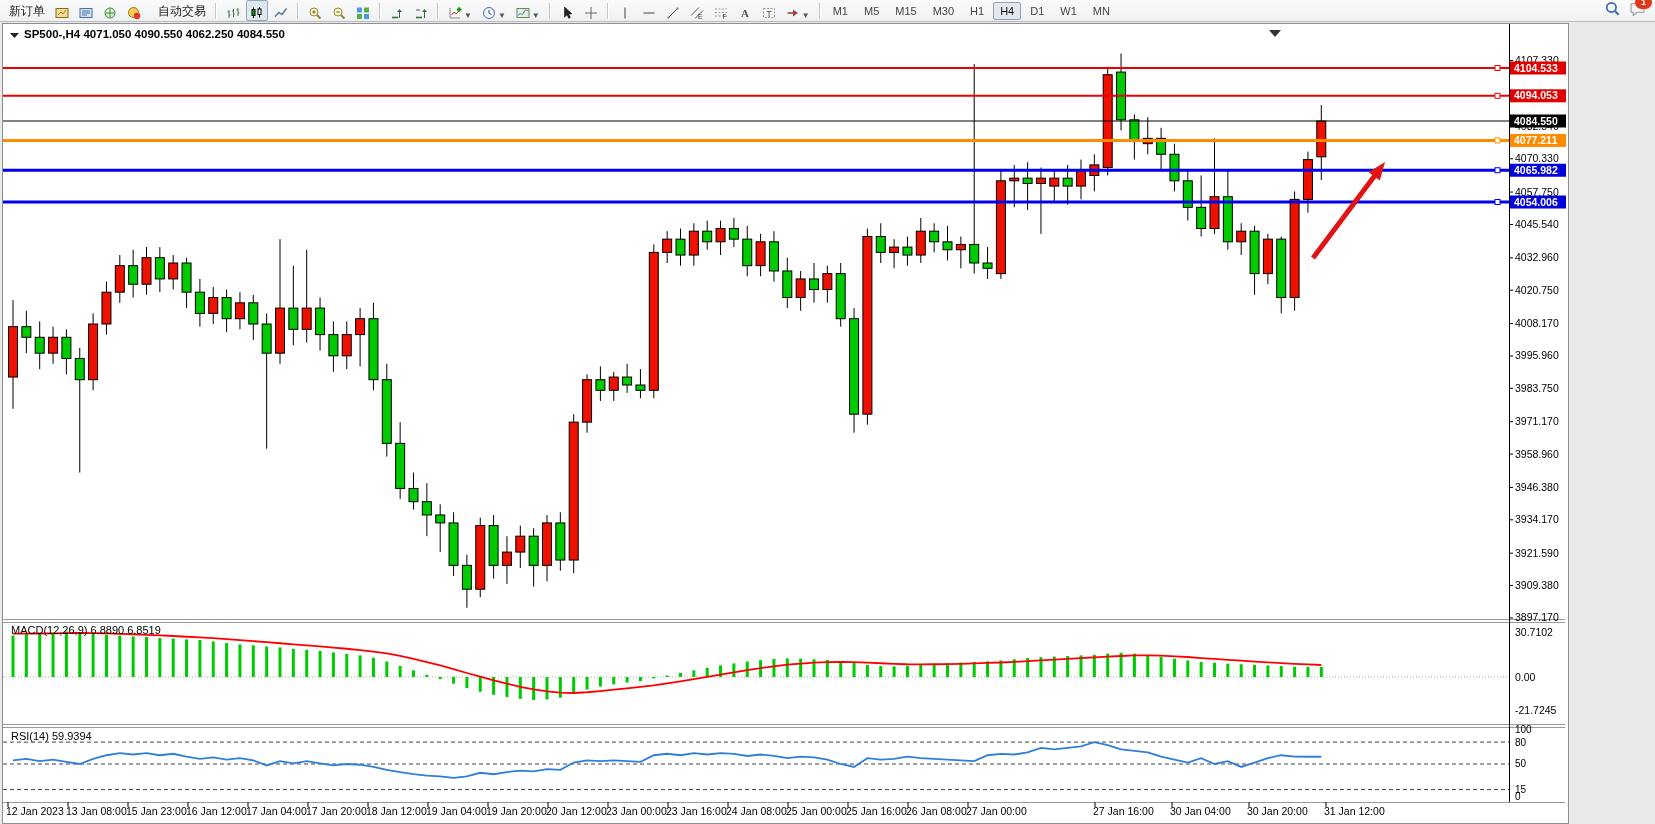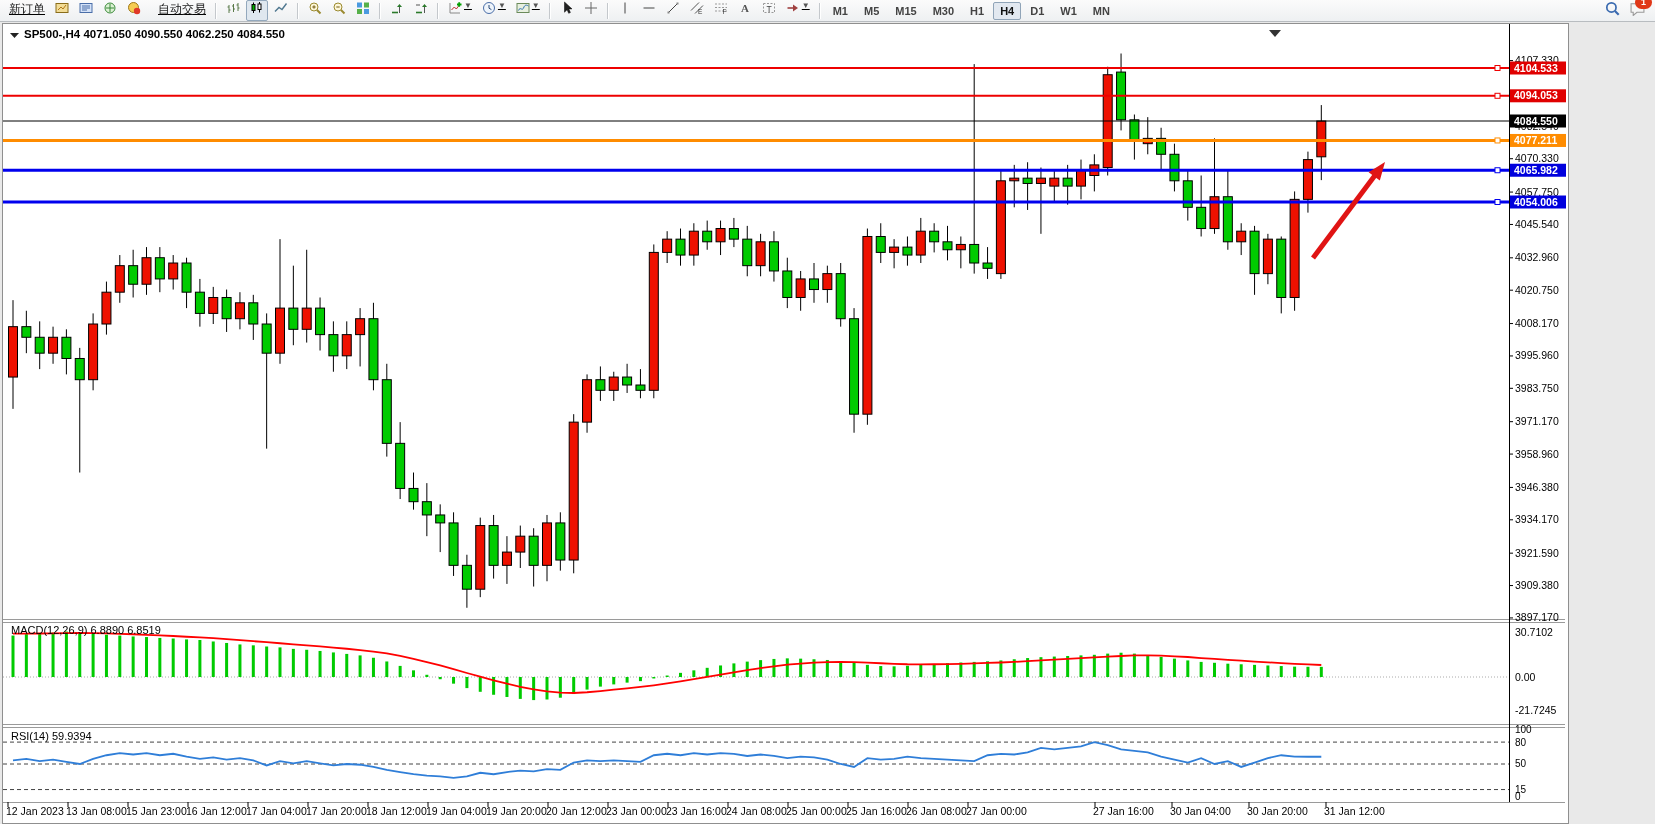--- a/index.html
+++ b/index.html
@@ -1,26 +1,26 @@
 <!DOCTYPE html>
 <html><head>
 <meta charset="utf-8">
 <style>
   html,body{margin:0;padding:0;background:#e9e9e9;font-family:"Liberation Sans",sans-serif;}
   #app{position:relative;width:1655px;height:824px;background:#e9e9e9;overflow:hidden;}
   
   #toolbar{position:absolute;left:0;top:0;width:1655px;height:22px;background:linear-gradient(#fbfbfb,#eef0f2);border-bottom:1px solid #b8bcc0;display:flex;align-items:center;padding-left:4px;box-sizing:border-box;}
-  .tb-item{display:inline-flex;align-items:flex-start;height:19px;padding:0 3px;margin:0 1px;border:1px solid transparent;border-radius:2px;cursor:default;text-decoration:underline;}
+  .tb-item{display:inline-flex;align-items:flex-end;height:19px;padding:0 3px;margin:0 1px;border:1px solid transparent;border-radius:2px;cursor:default;}
   .tb-item.pressed{border:1px solid #93a8bd;background:#dfe7ef;}
   .tb-item svg{display:block;}
   .tb-label{font-size:12px;color:#222;margin-left:17px;white-space:nowrap;}
   .tb-text{font-size:12px;color:#222;white-space:nowrap;}
   .tb-caret{font-size:8px;color:#555;margin-left:2px;}
   .tb-sep{width:1px;height:16px;background:#c4c8cc;margin:0 4px;border-right:1px solid #fff;}
-  .tf-btn{font-size:11px;font-weight:bold;color:#444;padding:2px 6px;margin:0 1px;border:1px solid transparent;border-radius:2px;}
+  .tf-btn{font-size:11px;font-weight:normal;color:#444;padding:2px 6px;margin:0 1px;border:1px solid transparent;border-radius:2px;}
   .tf-btn.active{background:#e2e8f0;border:1px solid #90a4b8;color:#111;}
   #tb-right{margin-left:auto;display:flex;align-items:center;margin-right:10px;}
   #chat-wrap{position:relative;margin-left:10px;}
   #chat-badge{position:absolute;top:-5px;right:-7px;background:#e03818;color:#fff;border-radius:8px;min-width:13px;height:13px;font-size:9px;font-weight:bold;text-align:center;line-height:13px;padding:0 2px;}
   
   #chartwin{position:absolute;left:2px;top:23px;width:1565px;height:799px;background:#fff;border:1px solid #8f8f8f;}
   #chart-svg{position:absolute;left:0;top:0;}
 </style>
 </head>
 <body>

